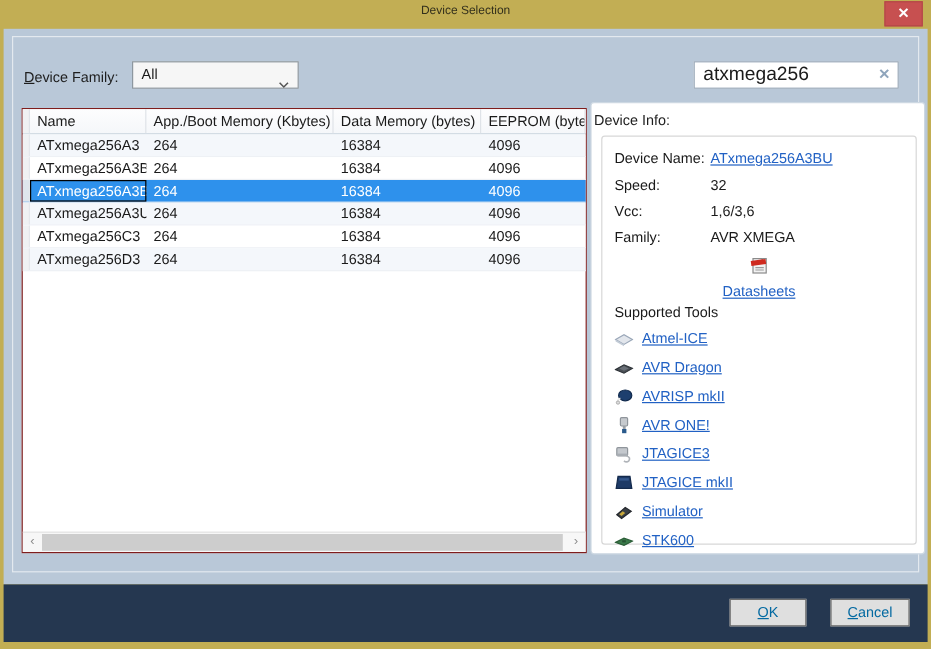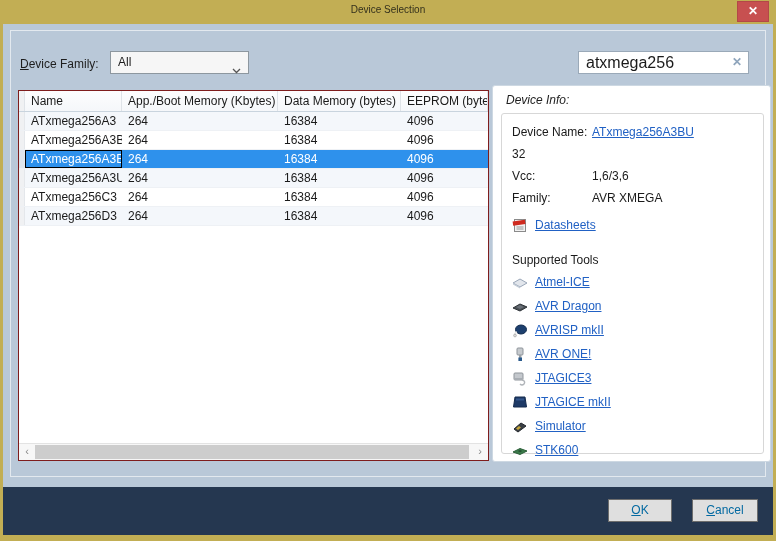--- a/index.html
+++ b/index.html
@@ -52,27 +52,27 @@
   .hscroll { position:absolute; left:0; right:0; bottom:0; height:17px; background:#f7f7f7;
              border-top:1px solid #e3e3e3; }
   .hs-arrow { position:absolute; top:0; width:16px; height:16px; color:#8a8a8a; text-align:center;
               line-height:15px; font-size:11px; cursor:pointer; }
   .hs-left { left:0; } .hs-right { right:0; }
   .hs-thumb { position:absolute; left:16px; right:19px; top:1px; height:14px; background:#cdcdcd; cursor:pointer; }
 
   
   .panel { position:absolute; left:489px; top:61px; width:279px; height:377px; background:#fff;
            border:1px solid #cdd8e2; border-radius:3px; }
-  .panel-heading { position:absolute; left:13px; top:7px; color:#1e1e1e;font-style:italic; }
+  .panel-heading { position:absolute; left:2px; top:7px; color:#1e1e1e; }
   .info-box { position:absolute; left:8px; top:27px; width:263px; height:341px;
               border:1px solid #d7d7d7; border-radius:3px; padding:7px 10px; }
   .field { display:flex; line-height:22px; }
   .flabel { width:80px; flex:none; }
   a.lnk { color:#2161c4; text-decoration:underline; cursor:pointer; }
-  .ds-row { display:flex; align-items:center; gap:7px; margin-top:5px; height:22px; }
+  .ds-row { display:flex; align-items:center; gap:7px; margin-top:5px; height:22px;flex-direction:column; }
   .tools-heading { margin-top:14px; line-height:20px; }
   .tool-row { display:flex; align-items:center; gap:7px; height:24px; }
   .ticon { flex:none; width:16px; height:15px; }
 
   
   .footer { position:absolute; left:3px; top:487px; width:770px; height:48px; background:#253750; }
   .btn { position:absolute; top:12px; height:23px; background:#dfdfdf; border:1px solid #6d6d6d;
          text-align:center; line-height:21px; color:#0369a1; cursor:pointer; }
   .btn-ok { left:605px; width:64px; }
   .btn-cancel { left:689px; width:66px; }
@@ -169,20 +169,21 @@
 
     <div class="panel">
       <div class="panel-heading">Device Info:</div>
       <div class="info-box">
 
         <div class="field">
           <span class="flabel">Device Name:</span>
           <a class="lnk">ATxmega256A3BU</a>
         </div>
         <div class="field">
+          <span class="flabel">Speed:</span>
           <span>32</span>
         </div>
         <div class="field">
           <span class="flabel">Vcc:</span>
           <span>1,6/3,6</span>
         </div>
         <div class="field">
           <span class="flabel">Family:</span>
           <span>AVR XMEGA</span>
         </div>

